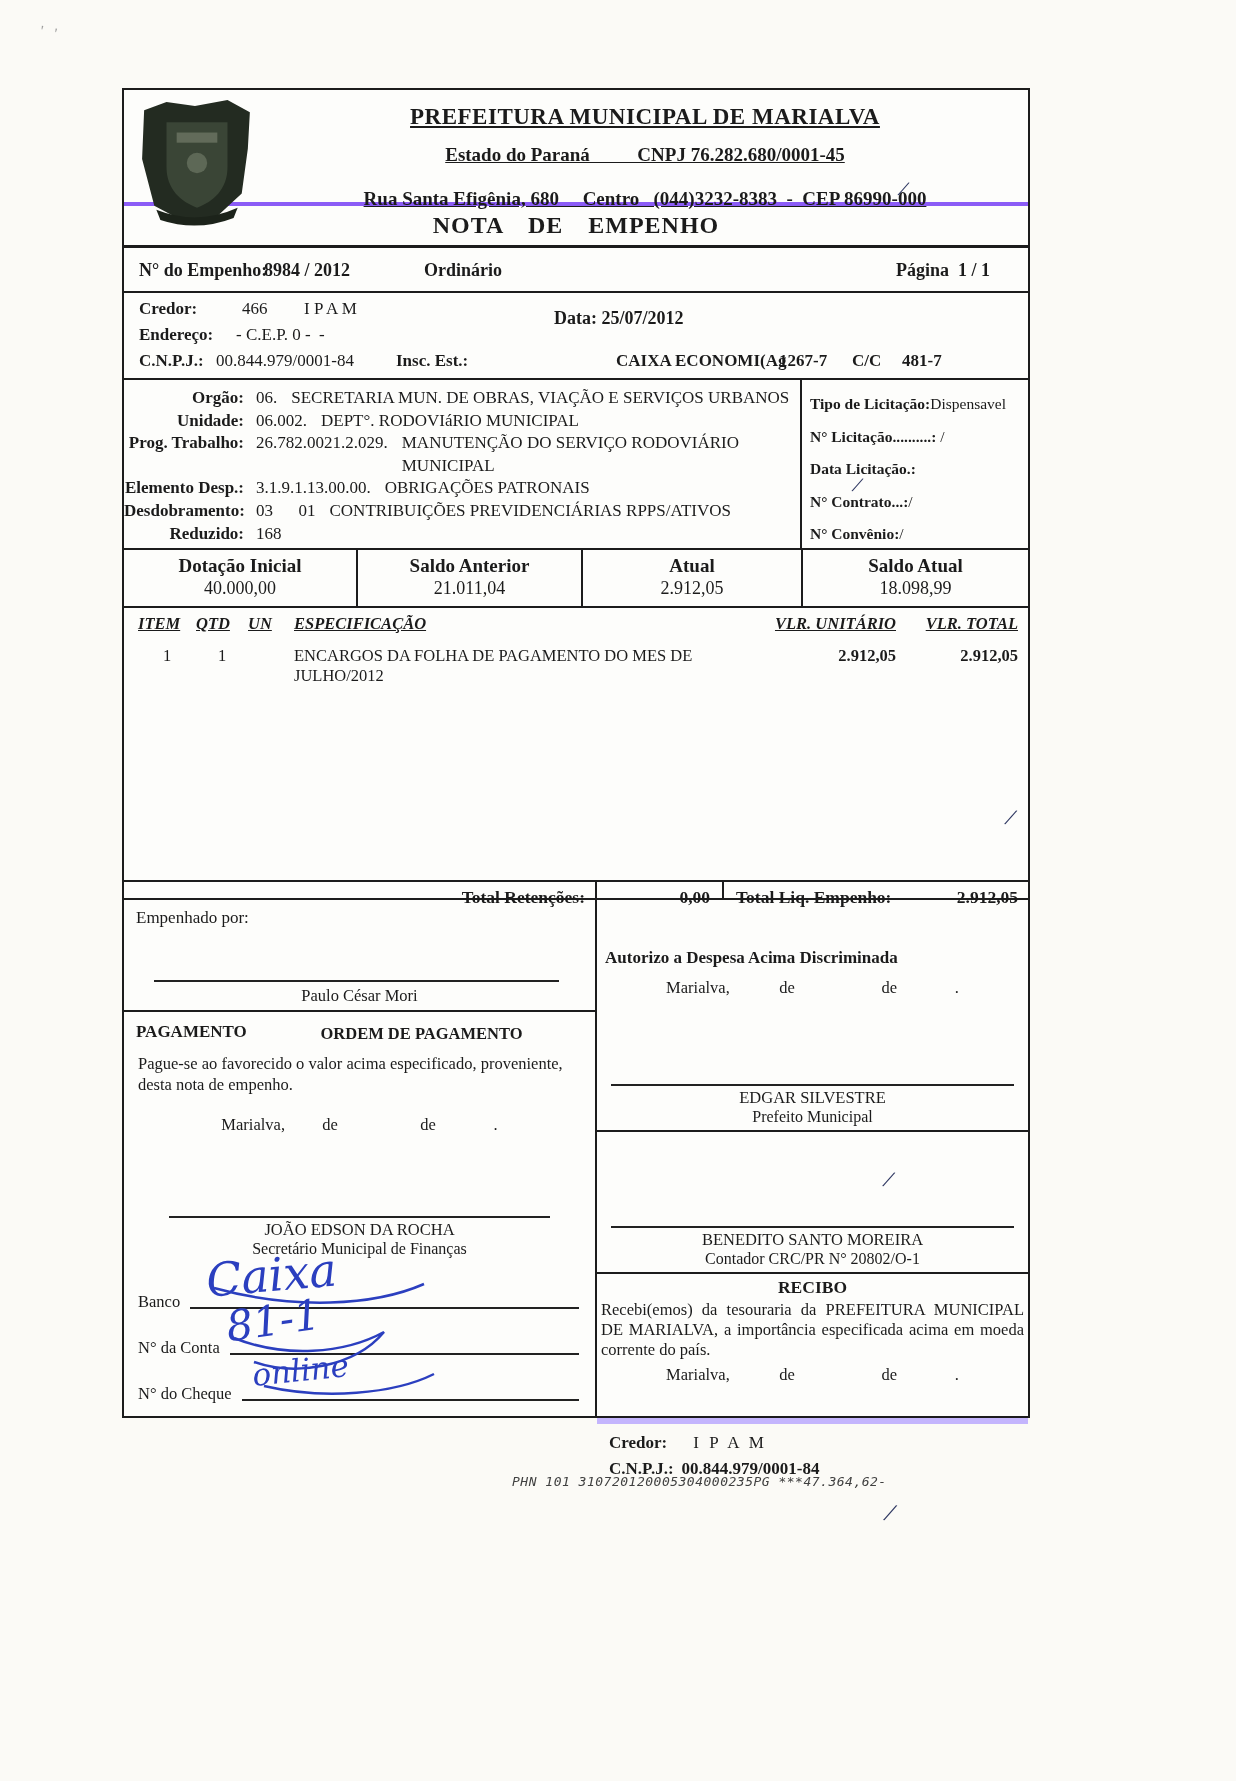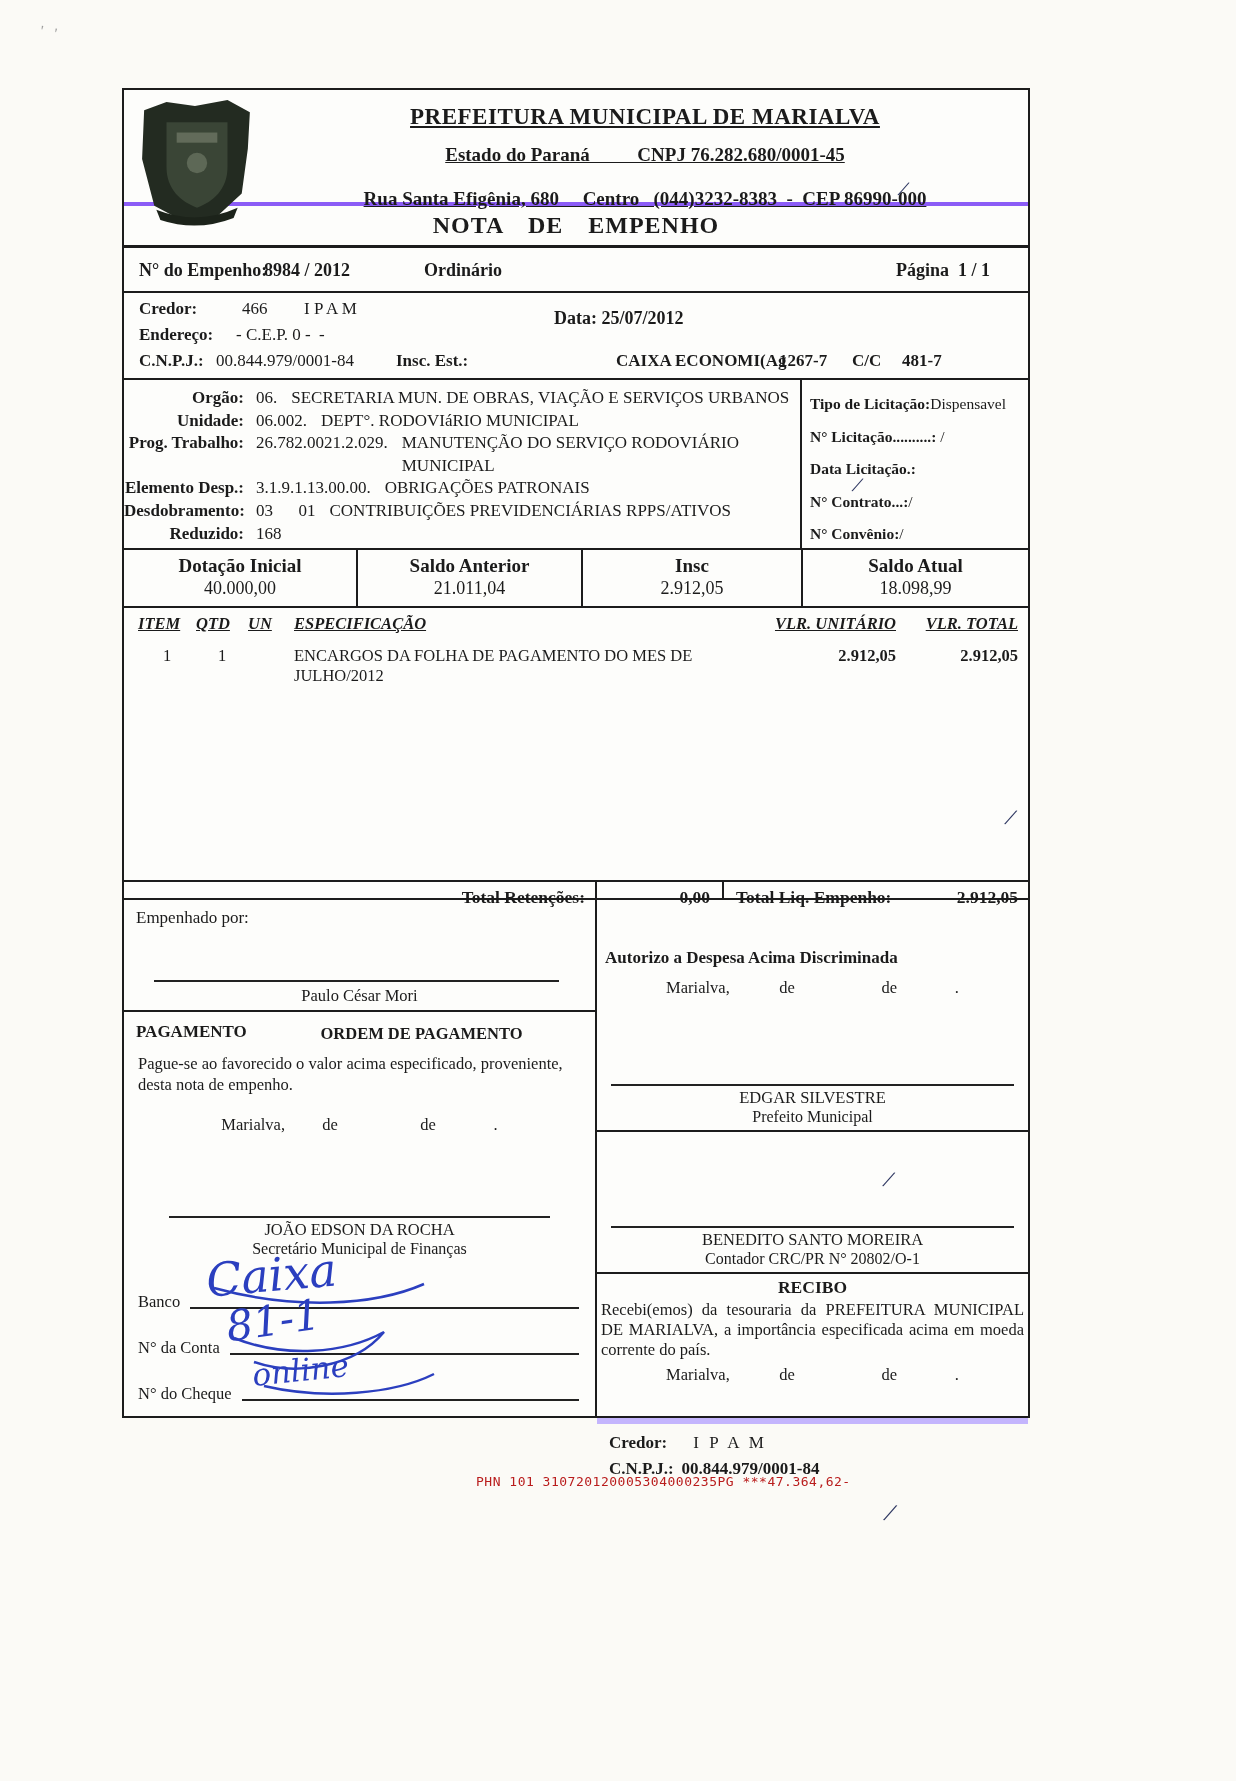--- a/index.html
+++ b/index.html
@@ -121,21 +121,21 @@
   .pen-contador { left:288px; top:34px; font-size:24px; }
   .sec-recibo { height:150px; border-bottom:6px solid #c4b5fd; padding:3px 4px 0; flex:none; }
   .recibo-title { text-align:center; font-weight:bold; font-size:17.5px; }
   .recibo-text { font-size:16.5px; text-align:justify; line-height:1.22; margin-top:2px; }
   .recibo-marialva { text-align:center; white-space:pre; margin-top:5px; font-size:16.5px; }
   .sec-credor-footer { flex:1; padding:6px 12px; font-size:17px; }
   .f-row { line-height:26px; }
   .f-value-ipam { letter-spacing:3px; margin-left:26px; }
   .f-value-cnpj { font-weight:bold; margin-left:8px; }
 
-  .dot-matrix { position:absolute; left:476px; top:1474px; font-family:"DejaVu Sans Mono", monospace; font-size:13px; color:#b91c1c; letter-spacing:.5px; }
+  .dot-matrix { position:absolute; left:512px; top:1474px; font-family:"DejaVu Sans Mono", monospace; font-size:13px; color:#404040; letter-spacing:.5px;font-style:italic; }
   .pen-bottom { left:886px; top:1498px; font-size:26px; position:absolute; }
 </style>
 </head>
 <body>
 
 <span class="artifact">'   '</span>
 
 <div class="form">
 
   <div class="header">
@@ -233,21 +233,21 @@
   <div class="amounts-row">
     <div class="a-cell a-c1">
       <div class="a-title">Dotação Inicial</div>
       <div class="a-value">40.000,00</div>
     </div>
     <div class="a-cell a-c2">
       <div class="a-title">Saldo Anterior</div>
       <div class="a-value">21.011,04</div>
     </div>
     <div class="a-cell a-c3">
-      <div class="a-title">Insc</div>
+      <div class="a-title">Atual</div>
       <div class="a-value">2.912,05</div>
     </div>
     <div class="a-cell a-c4">
       <div class="a-title">Saldo Atual</div>
       <div class="a-value">18.098,99</div>
     </div>
   </div>
 
   <div class="items">
     <div class="items-grid items-header">

